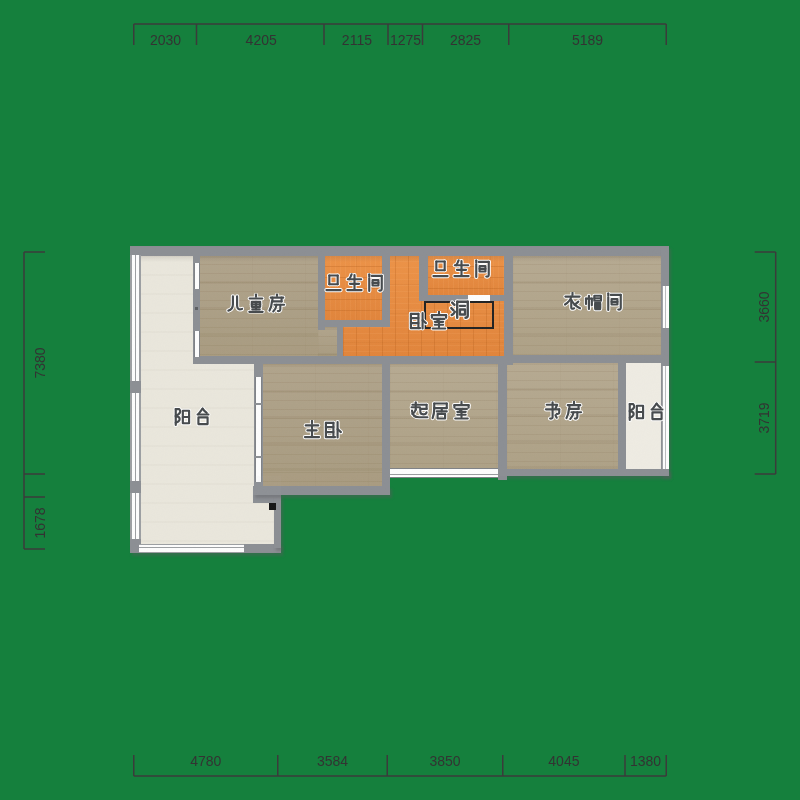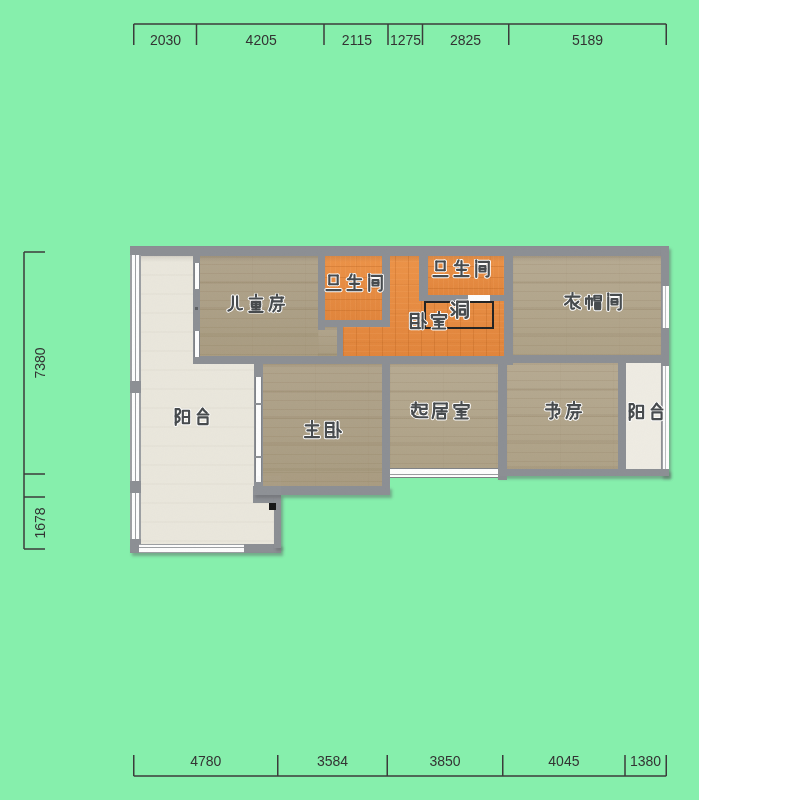--- a/index.html
+++ b/index.html
@@ -1,16 +1,16 @@
 <!DOCTYPE html>
 <html><head>
 <meta charset="utf-8">
 <style>
   html,body{margin:0;padding:0;background:#fff;font-family:"Liberation Sans",sans-serif;}
-  #c{position:relative;width:699px;height:800px;overflow:hidden;background:#86efac;}
+  #c{position:relative;width:800px;height:800px;overflow:hidden;background:#15803d;}
   .f,.w,.win,.ann{position:absolute;}
   .w{background:#8a8d92;}
   .wsh{box-shadow:2px 3px 3px rgba(90,90,95,0.45);}
   .wood{
     background-color:#b2a58b;
     background-image:
       repeating-linear-gradient(180deg, rgba(118,96,64,0.12) 0 1px, rgba(0,0,0,0) 1px 9px),
       repeating-linear-gradient(180deg, rgba(100,80,50,0.08) 0 3px, rgba(0,0,0,0) 3px 26px),
       repeating-linear-gradient(90deg, rgba(118,96,64,0.04) 0 1px, rgba(0,0,0,0) 1px 53px),
       linear-gradient(180deg,#b6a990,#ada084);

